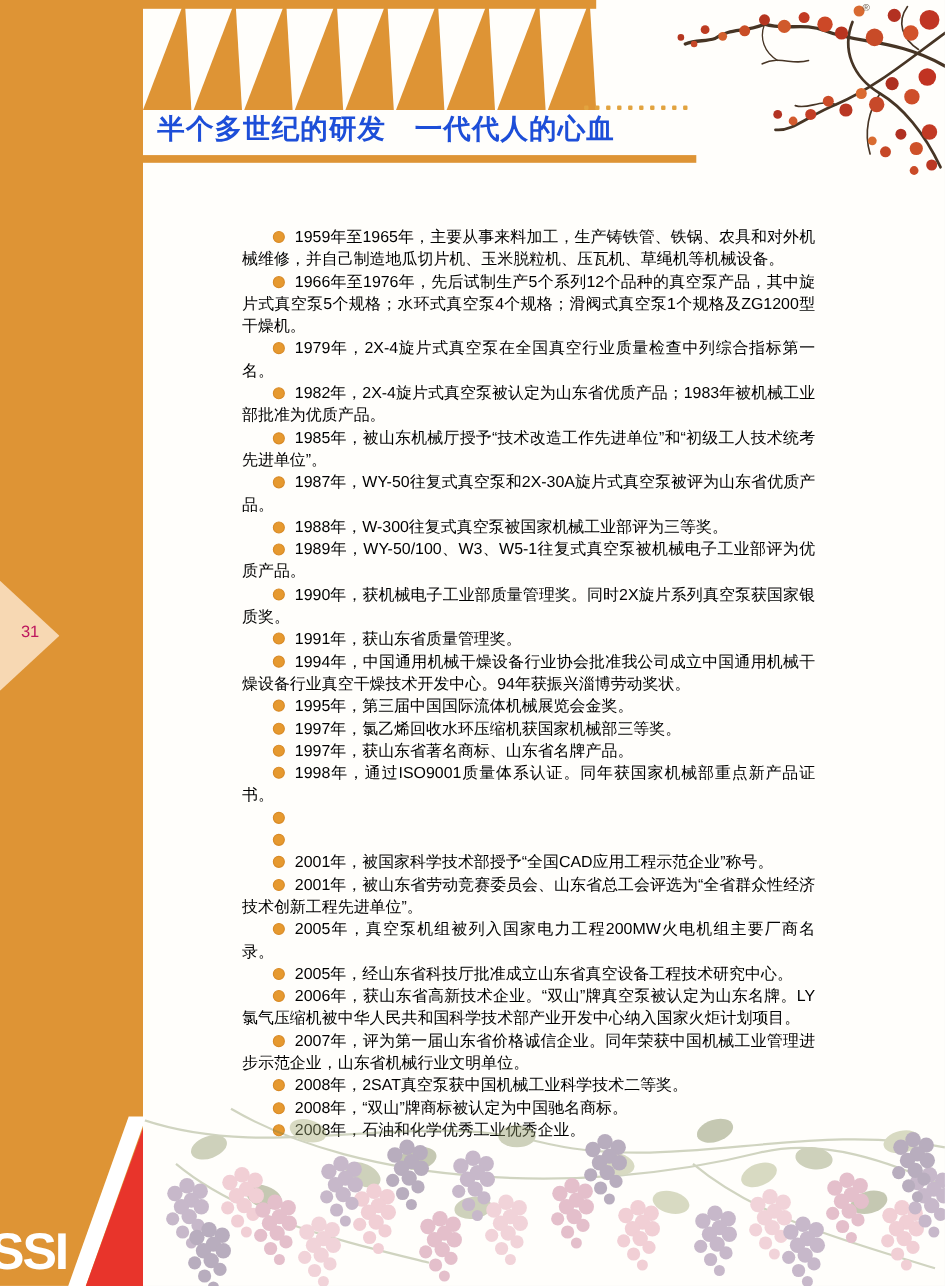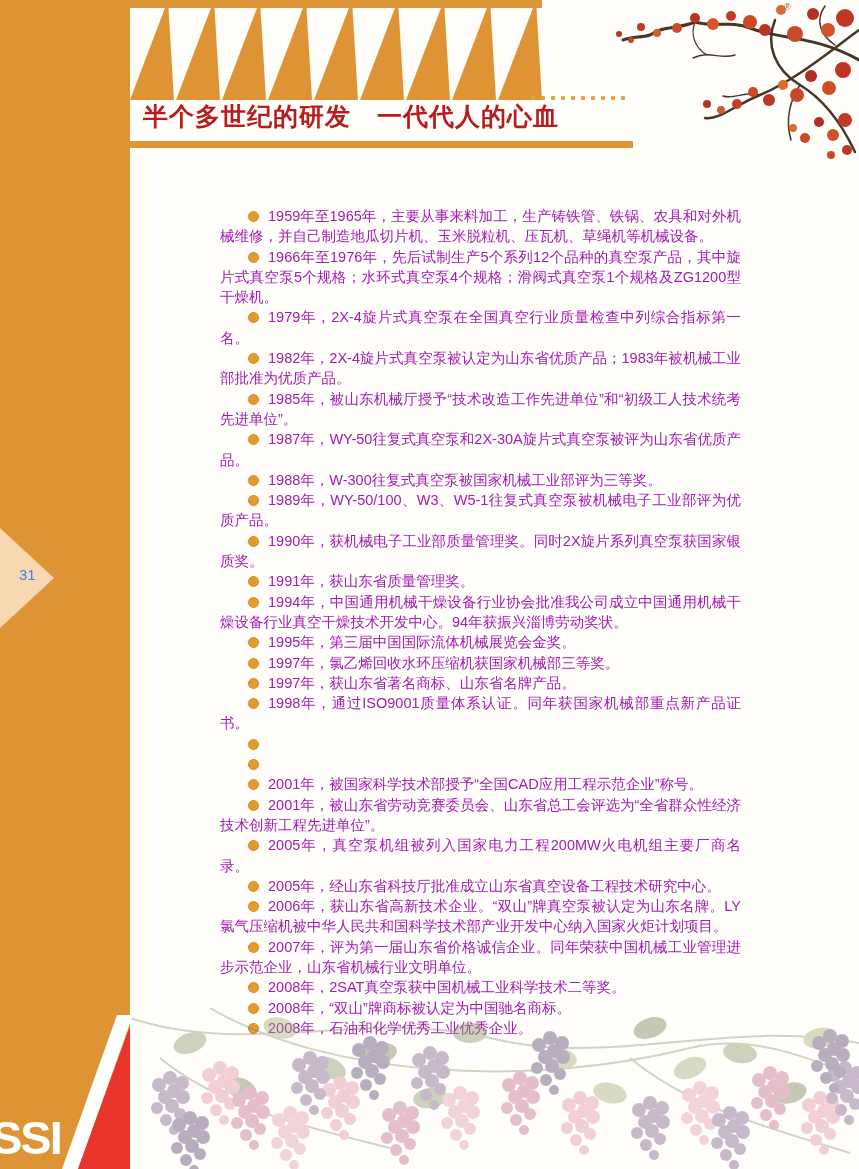--- a/index.html
+++ b/index.html
@@ -14,31 +14,31 @@
 
   
   #dots{position:absolute;left:531px;top:96px;display:flex;gap:6px;}
   #dots .dot{width:4px;height:4px;background:#e2a33f;border-radius:1px;}
 
   
   #flower-art{position:absolute;left:545px;top:0;width:314px;height:168px;display:block;}
   #reg-mark{position:absolute;left:784px;top:2px;font-size:9px;color:#6a5a4a;}
 
   
-  #page-title{position:absolute;left:143px;top:100px;font-size:25px;font-weight:700;color:#b91c1c;letter-spacing:1px;white-space:nowrap;}
+  #page-title{position:absolute;left:143px;top:100px;font-size:25px;font-weight:700;color:#1d4ed8;letter-spacing:1px;white-space:nowrap;}
   #title-rule{position:absolute;left:130px;top:141px;width:503px;height:7px;background:#de9435;}
 
   
-  #timeline{position:absolute;left:220px;top:206px;width:521px;color:#a21caf;font-size:14.5px;line-height:20.3px;}
+  #timeline{position:absolute;left:220px;top:206px;width:521px;color:#000000;font-size:14.5px;line-height:20.3px;}
   .entry{margin:0;text-indent:28px;text-align:justify;}
   .entry .bullet{display:inline-block;width:11px;height:11px;border-radius:50%;background:#e6992f;border:1px solid #d88a26;box-sizing:border-box;margin-right:9px;transform:translateY(1px);}
 
   
   #page-tab{position:absolute;left:0;top:528px;width:54px;height:100px;display:block;}
-  #page-number{position:absolute;left:19px;top:566px;font-size:15px;color:#3b82f6;}
+  #page-number{position:absolute;left:19px;top:566px;font-size:15px;color:#be185d;}
 
   
   #grape-art{position:absolute;left:130px;top:998px;width:729px;height:171px;display:block;opacity:.42;}
 
   
   #logo-slash{position:absolute;left:0;top:1000px;width:135px;height:169px;display:block;}
   #logo-text{position:absolute;left:-9px;top:1110px;font-size:47px;font-weight:700;color:#ffffff;letter-spacing:-2px;}
 </style>
 </head>
 <body>

